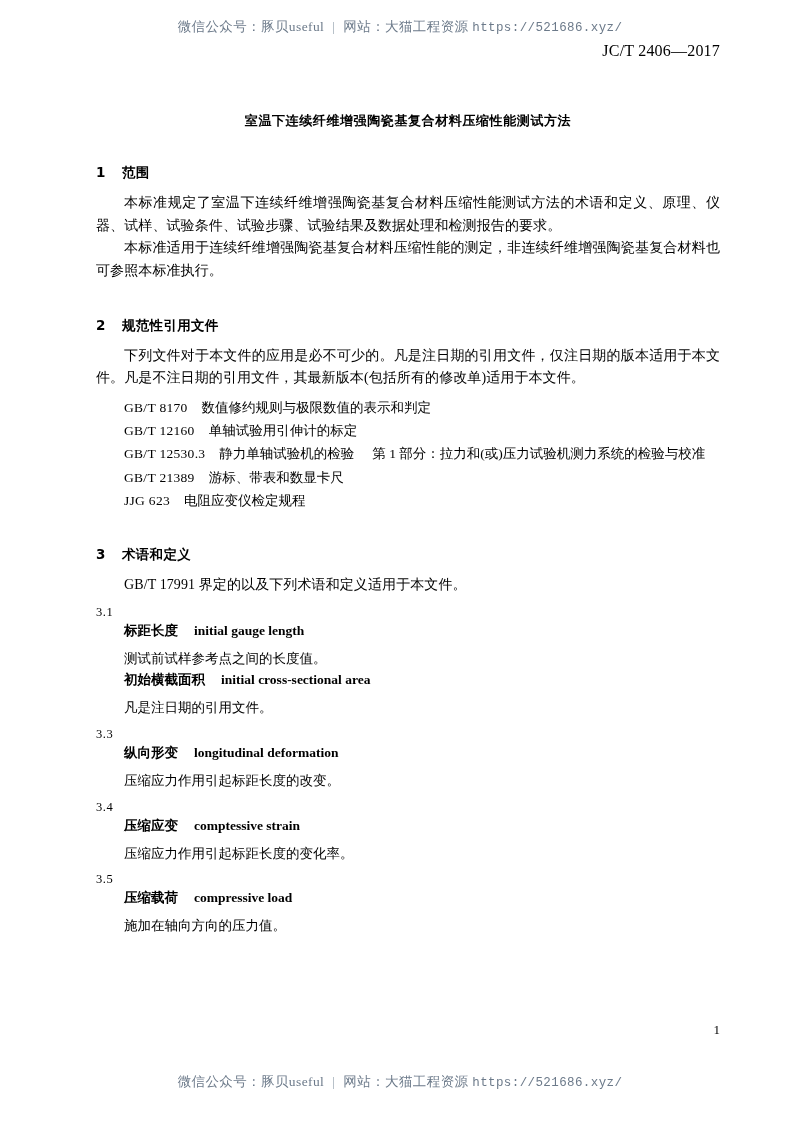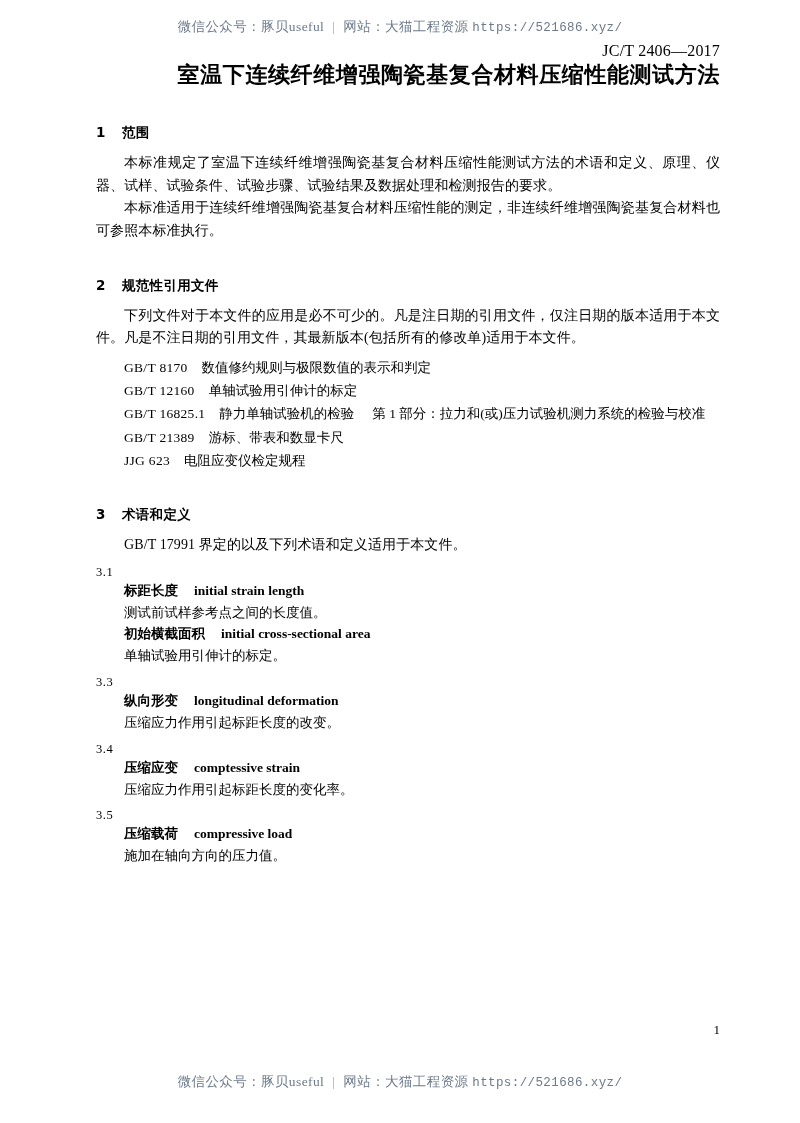--- a/index.html
+++ b/index.html
@@ -57,24 +57,25 @@
 
   .std-code {
     text-align: right;
     font-size: 16px;
     font-family: "Liberation Serif", serif;
     margin-top: 42px;
     letter-spacing: 0.2px;
   }
 
   .doc-title {
-    text-align: right;
-    font-size: 22px;
+    text-align: center;
+    font-size: 13px;
     font-weight: bold;
     font-family: "DejaVu Sans", "Liberation Sans", sans-serif;
+    margin-top: 52px;
     letter-spacing: 0.6px;
   }
 
   .section-head {
     font-size: 13.5px;
     font-weight: bold;
     font-family: "DejaVu Sans", "Liberation Sans", sans-serif;
     margin-top: 34px;
     letter-spacing: 0.3px;
   }
@@ -135,21 +136,21 @@
     font-family: "DejaVu Sans", "Liberation Sans", sans-serif;
   }
   .term-en {
     font-weight: bold;
     font-family: "Liberation Serif", serif;
     margin-left: 16px;
   }
   .term-def {
     font-size: 13.5px;
     padding-left: 28px;
-    margin-top: 2px;
+    margin-top: 8px;
     line-height: 1.6;
   }
 
   .page-number {
     position: absolute;
     right: 80px;
     top: 1022px;
     font-size: 13px;
     font-family: "Liberation Serif", serif;
   }
@@ -181,48 +182,48 @@
     <p class="body-para indent">下列文件对于本文件的应用是必不可少的。凡是注日期的引用文件，仅注日期的版本适用于本文件。凡是不注日期的引用文件，其最新版本(包括所有的修改单)适用于本文件。</p>
 
     <ul class="ref-list">
       <li>
         <span class="ref-code">GB/T 8170</span><span class="ref-title">数值修约规则与极限数值的表示和判定</span>
       </li>
       <li>
         <span class="ref-code">GB/T 12160</span><span class="ref-title">单轴试验用引伸计的标定</span>
       </li>
       <li>
-        <span class="ref-code">GB/T 16825.1</span><span class="ref-title">静力单轴试验机的检验</span><span class="ref-extra">第 1 部分：拉力和(或)压力试验机测力系统的检验与校准</span>
+        <span class="ref-code">GB/T 12530.3</span><span class="ref-title">静力单轴试验机的检验</span><span class="ref-extra">第 1 部分：拉力和(或)压力试验机测力系统的检验与校准</span>
       </li>
       <li>
         <span class="ref-code">GB/T 21389</span><span class="ref-title">游标、带表和数显卡尺</span>
       </li>
       <li>
         <span class="ref-code">JJG 623</span><span class="ref-title">电阻应变仪检定规程</span>
       </li>
     </ul>
 
     <div class="section-head">
       <span class="num">3</span><span>术语和定义</span>
     </div>
     <p class="body-para indent">GB/T 17991 界定的以及下列术语和定义适用于本文件。</p>
 
     <div>
       <div class="term-num">3.1</div>
       <div class="term-line">
-        <span class="term-zh">标距长度</span><span class="term-en">initial strain length</span>
+        <span class="term-zh">标距长度</span><span class="term-en">initial gauge length</span>
       </div>
       <div class="term-def">测试前试样参考点之间的长度值。</div>
     </div>
 
     <div>
       <div class="term-line">
         <span class="term-zh">初始横截面积</span><span class="term-en">initial cross-sectional area</span>
       </div>
-      <div class="term-def">单轴试验用引伸计的标定。</div>
+      <div class="term-def">凡是注日期的引用文件。</div>
     </div>
 
     <div>
       <div class="term-num">3.3</div>
       <div class="term-line">
         <span class="term-zh">纵向形变</span><span class="term-en">longitudinal deformation</span>
       </div>
       <div class="term-def">压缩应力作用引起标距长度的改变。</div>
     </div>
 

